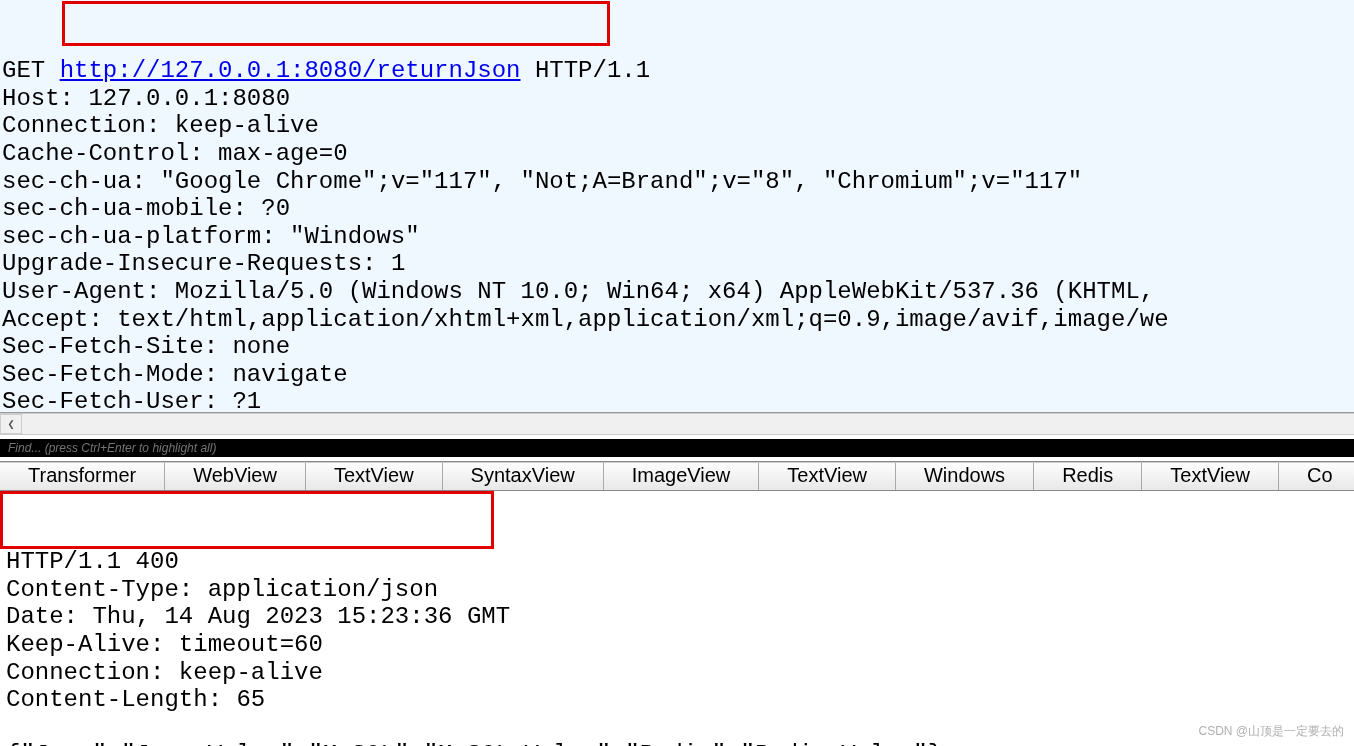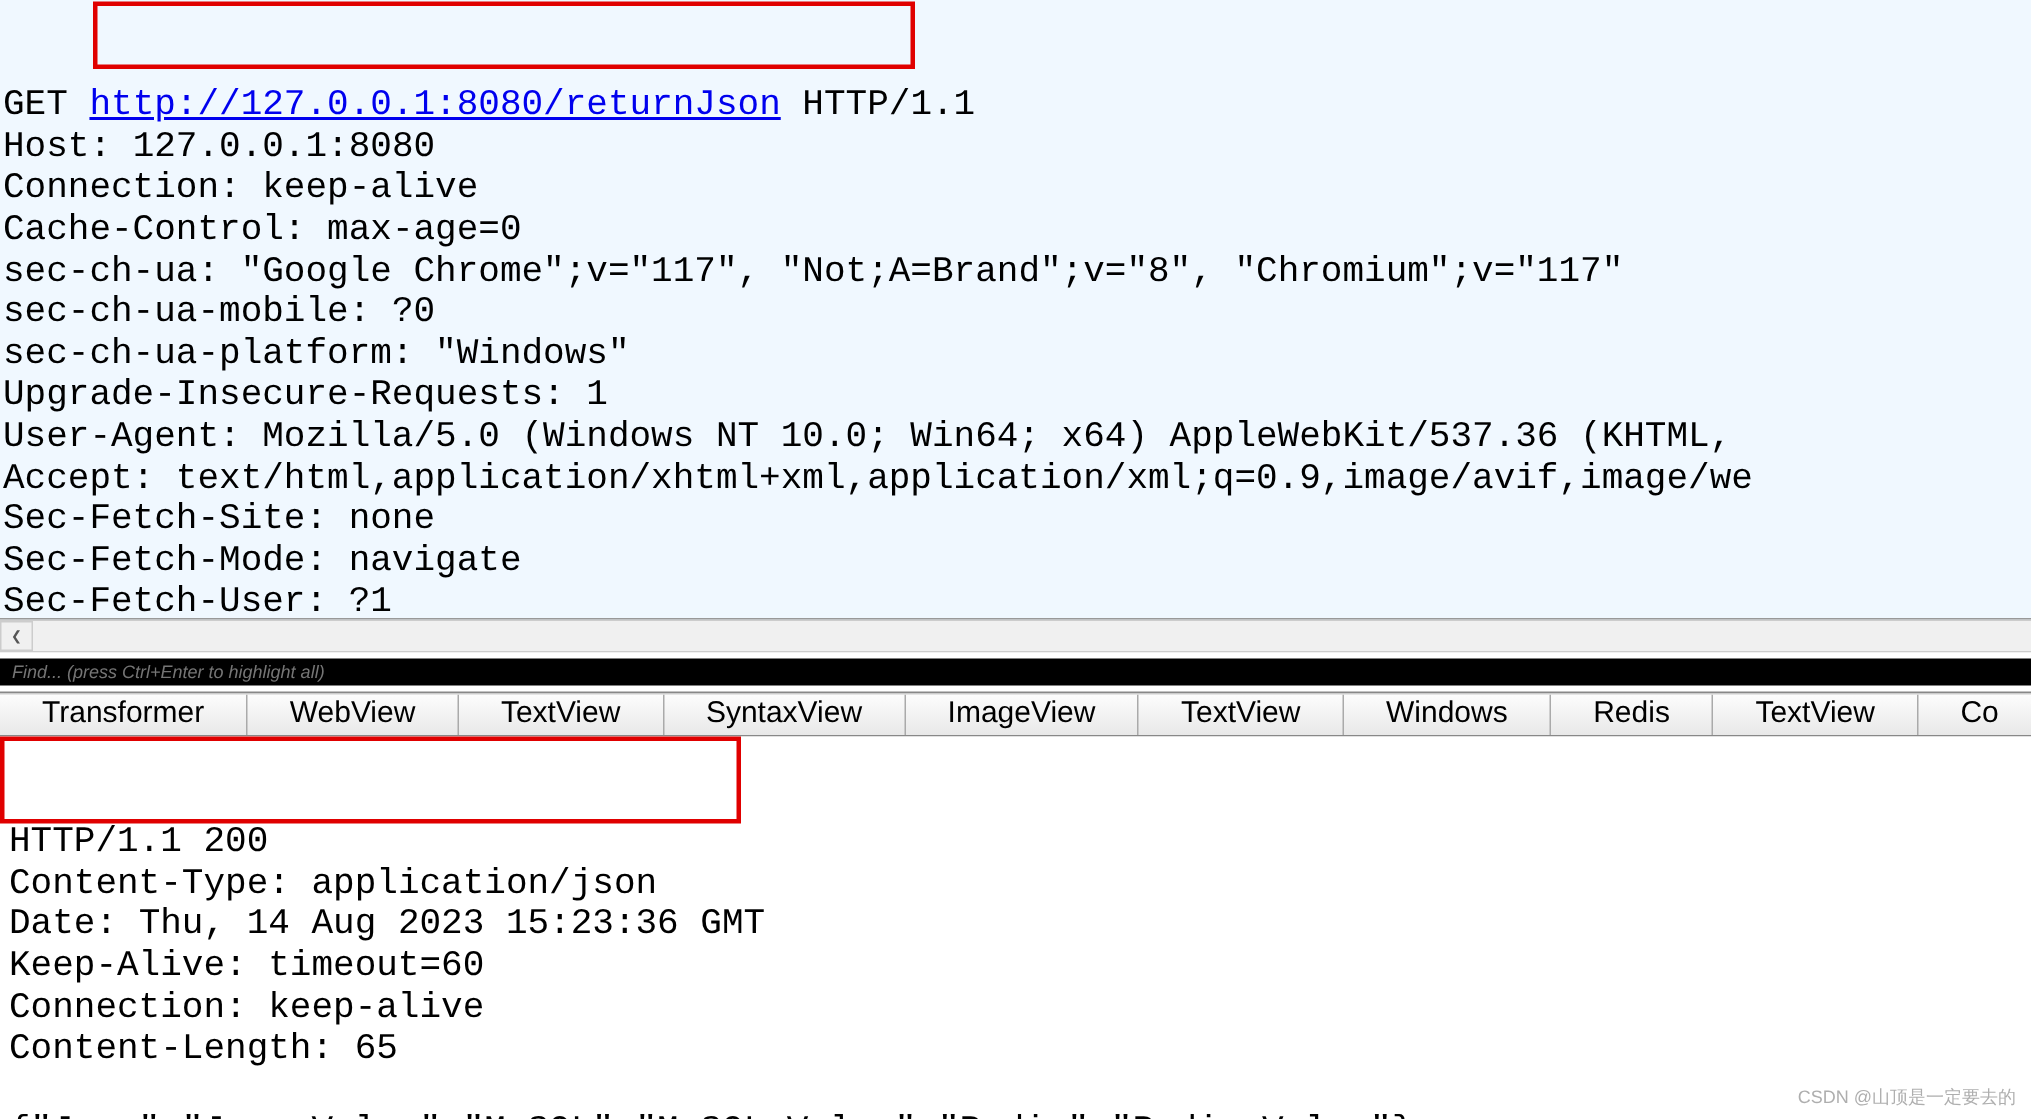--- a/index.html
+++ b/index.html
@@ -153,21 +153,21 @@
   <div class="tab">ImageView</div>
   <div class="tab">TextView</div>
   <div class="tab">Windows</div>
   <div class="tab">Redis</div>
   <div class="tab">TextView</div>
   <div class="tab">Co</div>
 </div>
 
 <div class="response-pane">
 <div class="hl-box2"></div>
-<span>HTTP/1.1 200</span>
+<span>HTTP/1.1 400</span>
 <span>Content-Type: <span>application/json</span></span>
 <span>Date: <span>Thu, 14 Aug 2023 15:23:36 GMT</span></span>
 <span>Keep-Alive: <span>timeout=60</span></span>
 <span>Connection: <span>keep-alive</span></span>
 <span>Content-Length: <span>65</span></span>
 
 <span>{"Java":"Java Value","MySQL":"MySQL Value","Redis":"Redis Value"}</span>
 </div>
 
 <div class="watermark">CSDN @山顶是一定要去的</div>

